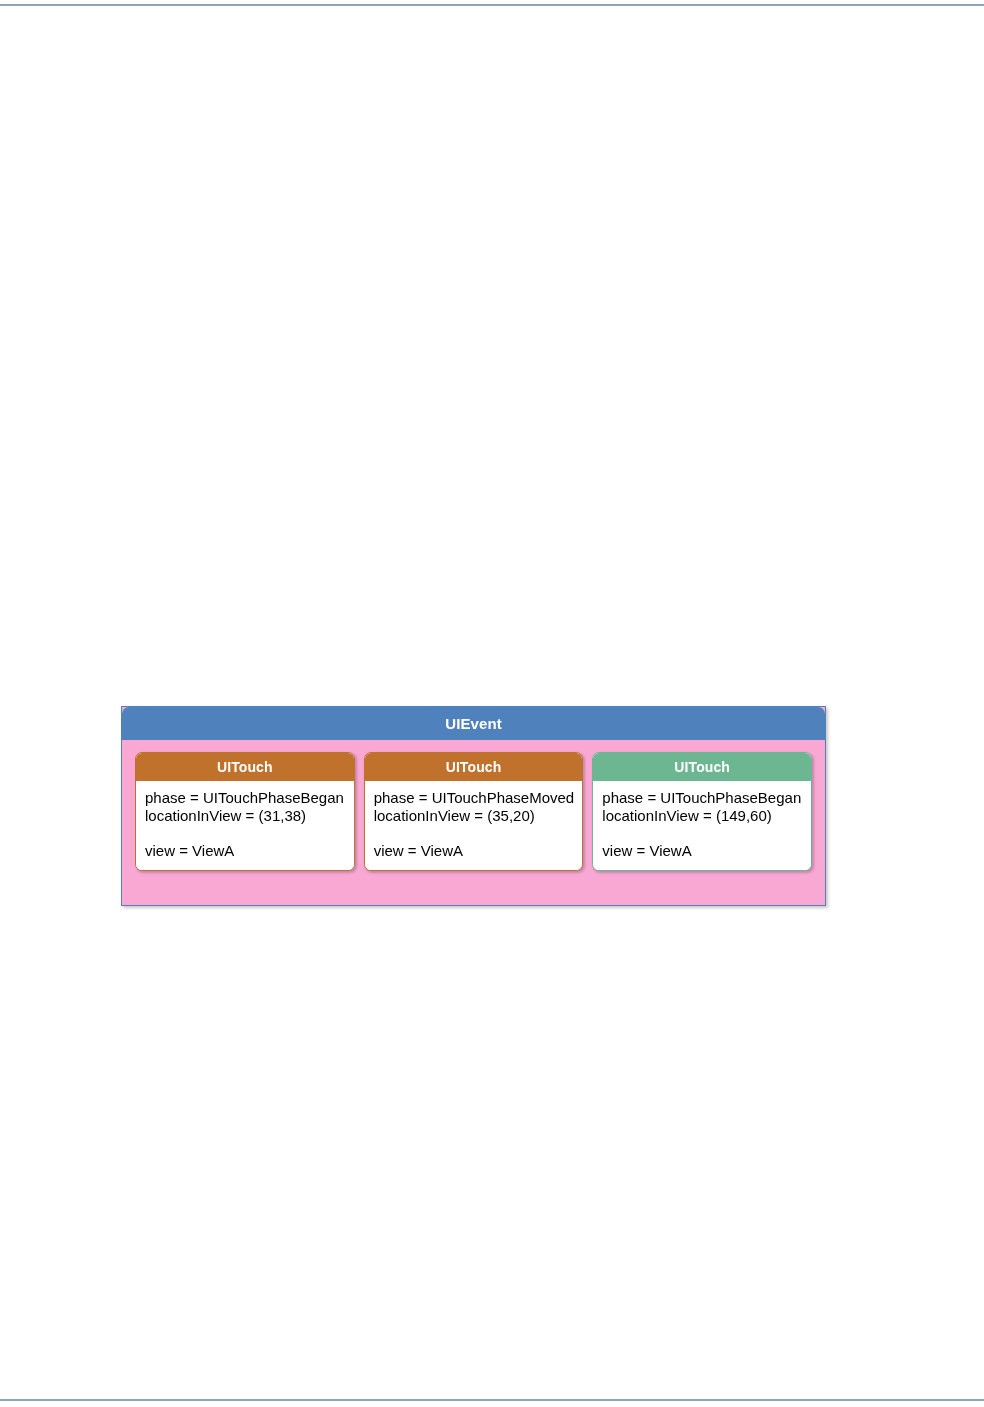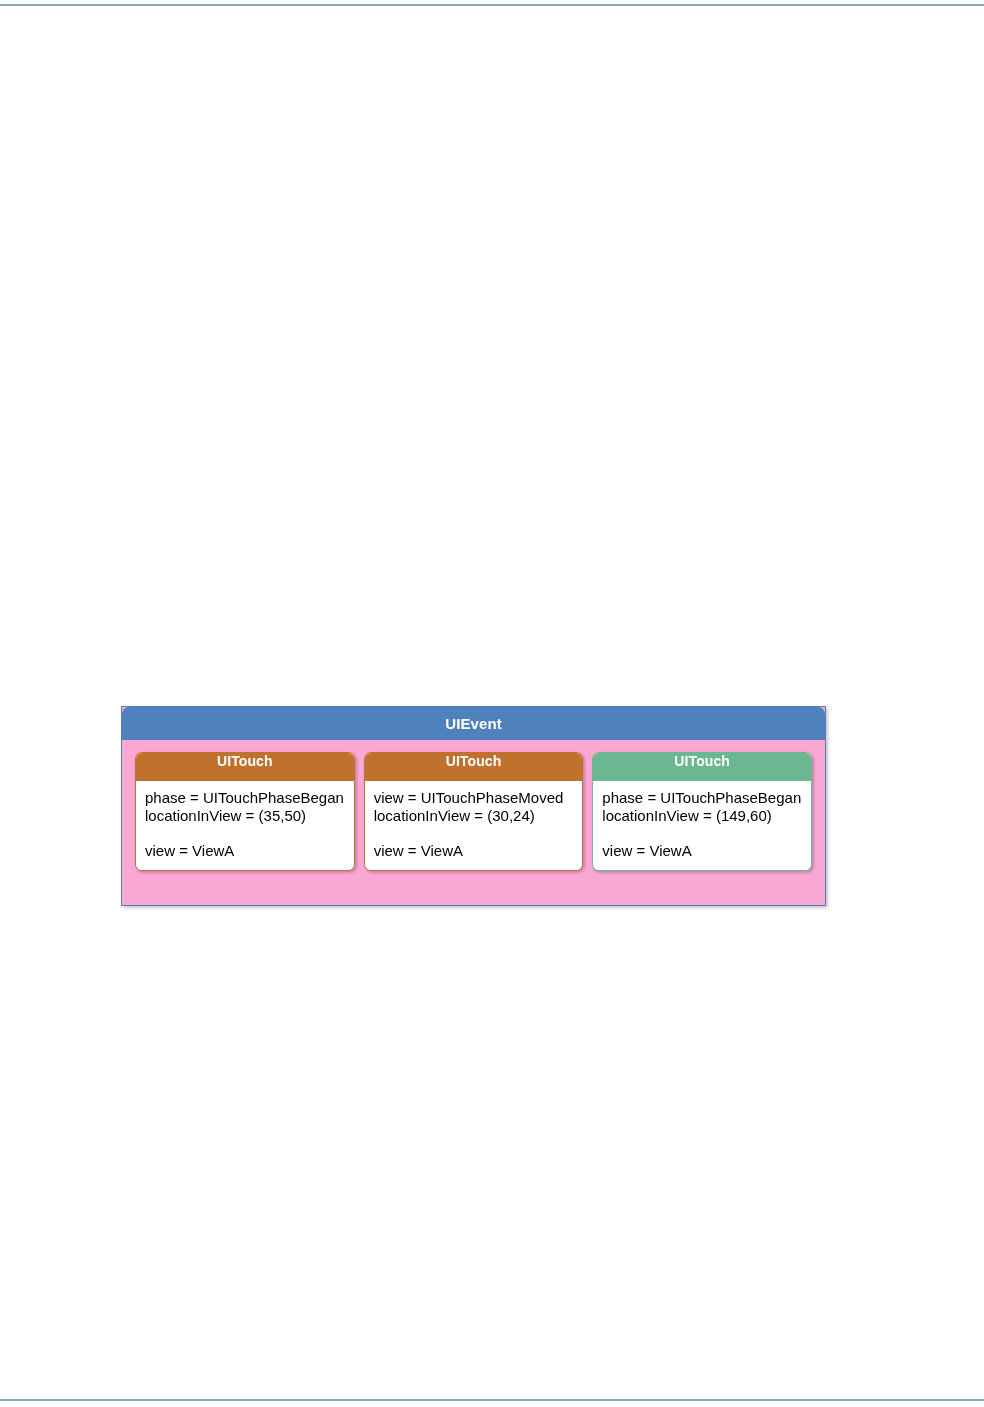--- a/index.html
+++ b/index.html
@@ -76,21 +76,21 @@
   .touch-card.accent-orange {
     border: 1.5px solid #C0712C;
   }
   .touch-card.accent-green {
     border: 1.5px solid #6CB791;
   }
 
   .touch-header {
     height: 28px;
     display: flex;
-    align-items: flex-start;
+    align-items: center;
     justify-content: center;
   }
   .touch-card.accent-orange .touch-header { background: #C0712C; }
   .touch-card.accent-green  .touch-header { background: #6CB791; }
 
   .touch-header-title {
     color: #ffffff;
     font-size: 14px;
     font-weight: bold;
     letter-spacing: 0.1px;
@@ -122,33 +122,33 @@
   </div>
 
   <div class="figure-body">
 
     <div class="touch-card accent-orange">
       <div class="touch-header">
         <span class="touch-header-title">UITouch</span>
       </div>
       <div class="touch-body">
         <div class="touch-line">phase = UITouchPhaseBegan</div>
-        <div class="touch-line">locationInView = (35,50)</div>
+        <div class="touch-line">locationInView = (31,38)</div>
         <div class="touch-gap"></div>
         <div class="touch-line">view = ViewA</div>
       </div>
     </div>
 
     <div class="touch-card accent-orange">
       <div class="touch-header">
         <span class="touch-header-title">UITouch</span>
       </div>
       <div class="touch-body">
-        <div class="touch-line">view = UITouchPhaseMoved</div>
-        <div class="touch-line">locationInView = (30,24)</div>
+        <div class="touch-line">phase = UITouchPhaseMoved</div>
+        <div class="touch-line">locationInView = (35,20)</div>
         <div class="touch-gap"></div>
         <div class="touch-line">view = ViewA</div>
       </div>
     </div>
 
     <div class="touch-card accent-green">
       <div class="touch-header">
         <span class="touch-header-title">UITouch</span>
       </div>
       <div class="touch-body">

